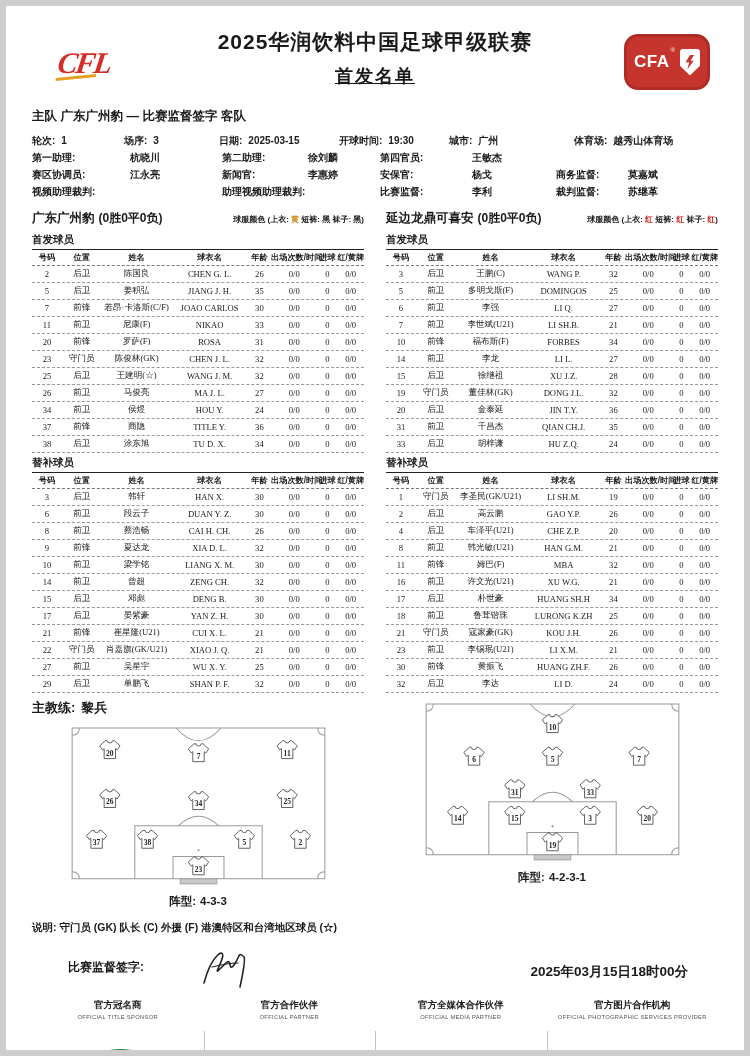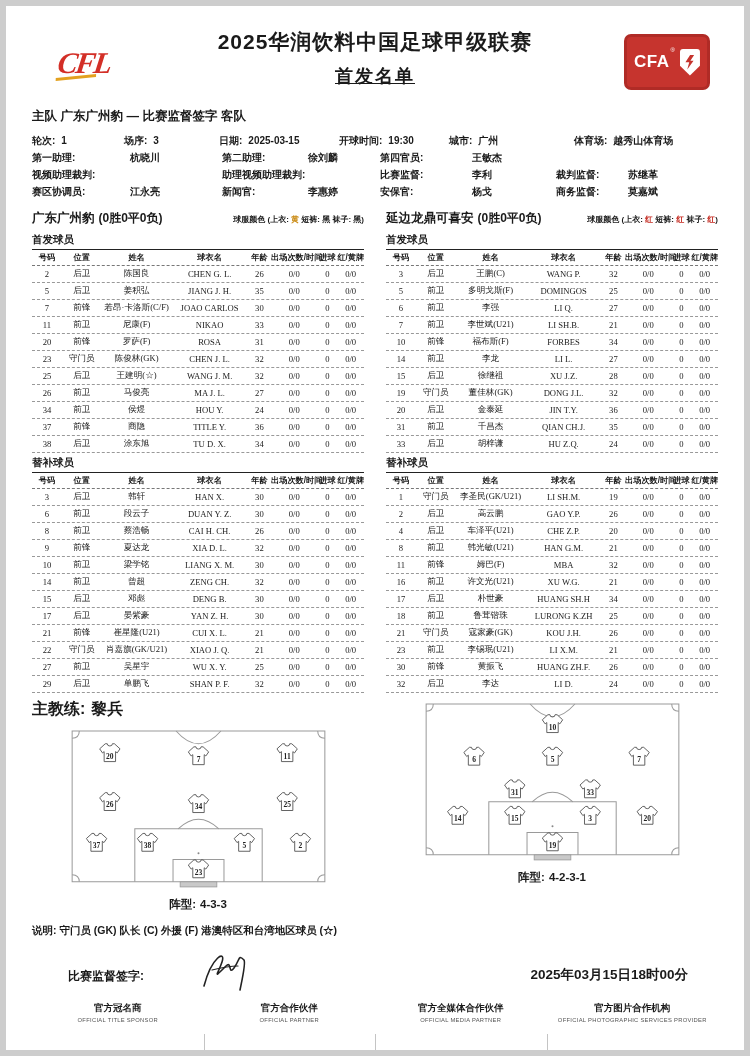--- a/index.html
+++ b/index.html
@@ -6,21 +6,21 @@
   body { background:#b9b9b9; font-family:"Liberation Sans", sans-serif; }
   .page { position:relative; width:750px; height:1056px; background:#cdcdcd; margin:0 auto; }
   .sheet { position:absolute; inset:6px; background:#ffffff; padding:14px 26px 0 26px; overflow:hidden; color:#1a1a1a; }
 
   
   .hdr { position:relative; height:84px; }
   .title { text-align:center; font-size:21px; font-weight:bold; letter-spacing:1px; padding-top:8px; }
   .subtitle { text-align:center; font-size:18px; font-weight:bold; margin-top:8px; letter-spacing:2px;text-decoration:underline; }
   .cfl { position:absolute; left:26px; top:26px; font-size:30px; font-weight:bold; font-style:italic; color:#d32f27; transform:skewX(-8deg); font-family:"Liberation Serif", serif; letter-spacing:-2px; }
   .cfl i { display:block; height:3px; width:40px; background:#e3a11f; margin-top:-4px; transform:rotate(-6deg); }
-  .cfa { position:absolute; right:8px; top:14px; width:86px; height:56px; background:#c6342e; border-radius:7px; border:3px solid #b02b26; display:flex; align-items:center; justify-content:center; gap:5px; }
+  .cfa { position:absolute; right:8px; top:14px; width:86px; height:56px; background:#c6342e; border-radius:14px; border:3px solid #b02b26; display:flex; align-items:center; justify-content:center; gap:5px; }
   .cfa .t { color:#fff; font-weight:bold; font-size:17px; letter-spacing:.5px; }
   .cfa .r { color:#fff; font-size:6px; align-self:flex-start; margin:10px 0 0 -4px; }
   .cfa .shield { width:20px; height:27px; background:#fff; border-radius:3px; clip-path:polygon(0 0,100% 0,100% 64%,50% 100%,0 64%); display:flex; align-items:center; justify-content:center; }
   .cfa .bolt { width:9px; height:15px; background:#c6342e; clip-path:polygon(55% 0,100% 0,55% 42%,90% 42%,20% 100%,42% 52%,0 52%); }
 
   
   .teamsline { font-size:12.5px; font-weight:bold; margin:4px 0 7px; }
   .info { font-size:10px; font-weight:600; }
   .irow { display:flex; line-height:17px; }
   .pr { display:flex; }
@@ -39,33 +39,33 @@
   .teams { display:grid; grid-template-columns:1fr 1fr; column-gap:22px; margin-top:10px; }
   .team-head { display:flex; align-items:baseline; margin-bottom:6px; white-space:nowrap; }
   .tname { font-size:12.5px; font-weight:bold; }
   .trecord { font-size:12px; font-weight:bold; margin-left:4px; }
   .kit { font-size:8px; font-weight:bold; margin-left:auto; }
   .sec-label { font-size:10.5px; font-weight:bold; margin:3px 0 2px; }
   .ptable { width:100%; font-family:"Liberation Serif", serif; }
   .trow { display:grid; grid-template-columns:9% 12% 21% 23% 7% 14% 6% 8%; align-items:center; text-align:center; border-bottom:1px dashed #999; padding:2px 0; min-height:13px; font-size:8.6px; }
   .trow.head { font-family:"Liberation Sans", sans-serif; font-weight:bold; font-size:8.2px; border-top:1.5px solid #222; border-bottom:1px dashed #777; white-space:nowrap; }
   .trow span { overflow:visible; }
-  .coach { font-size:16px; font-weight:bold; margin-top:6px; }
+  .coach { font-size:13px; font-weight:bold; margin-top:6px; }
   .coach .cv { margin-left:6px; }
 
   
   .pitch-wrap { display:flex; flex-direction:column; align-items:center; margin-top:10px; }
   .pitch-wrap svg { width:255px; height:161px; }
   .formation { font-size:11.5px; font-weight:bold; margin-top:6px; }
   .formation .fv { margin-left:4px; }
 
   
   .note { font-size:10.5px; font-weight:bold; margin-top:12px; }
   .signrow { position:relative; height:50px; margin-top:8px; }
-  .signlabel { position:absolute; left:36px; top:22px; font-size:12px; font-weight:bold; }
+  .signlabel { position:absolute; left:36px; top:16px; font-size:12px; font-weight:bold; }
   .sign { position:absolute; left:150px; top:0; }
   .dt { position:absolute; right:30px; top:20px; font-size:13.5px; font-weight:bold; }
   .sponsors { display:grid; grid-template-columns:1fr 1fr 1fr 1fr; margin-top:4px; }
   .sp { position:relative; text-align:center; padding-top:2px; }
   .sp .cn { font-size:9.5px; font-weight:bold; }
   .sp .en { font-size:5.8px; color:#555; letter-spacing:.3px; margin-top:2px; }
   .sp .logo { height:56px; display:flex; align-items:center; justify-content:center; gap:6px; margin-top:8px; }
   .sp + .sp .logo::before { content:""; position:absolute; left:0; top:34px; width:1px; height:36px; background:#c4c4c4; }
   .cestbon { display:inline-block; background:#1c8a3c; color:#fff; font-weight:bold; font-style:italic; font-size:17px; padding:7px 18px; border-radius:45% 55% 45% 55% / 60% 40% 60% 40%; transform:rotate(-4deg); letter-spacing:1px; font-family:"Liberation Serif", serif; }
 </style>
@@ -126,52 +126,52 @@
             <span class="lbl">第二助理:</span>
             <span class="val">徐刘麟</span>
           </span>
           <span class="pr">
             <span class="lbl">第四官员:</span>
             <span class="val">王敏杰</span>
           </span>
         </div>
         <div class="irow r4">
           <span class="pr">
+            <span class="lbl">赛区协调员:</span>
+            <span class="val">江永亮</span>
+          </span>
+          <span class="pr">
+            <span class="lbl">新闻官:</span>
+            <span class="val">李惠婷</span>
+          </span>
+          <span class="pr">
+            <span class="lbl">安保官:</span>
+            <span class="val">杨戈</span>
+          </span>
+          <span class="pr">
+            <span class="lbl">商务监督:</span>
+            <span class="val">莫嘉斌</span>
+          </span>
+        </div>
+        <div class="irow r4">
+          <span class="pr">
             <span class="lbl">视频助理裁判:</span>
             <span class="val"></span>
           </span>
           <span class="pr">
             <span class="lbl">助理视频助理裁判:</span>
             <span class="val"></span>
           </span>
           <span class="pr">
             <span class="lbl">比赛监督:</span>
             <span class="val">李利</span>
           </span>
           <span class="pr">
             <span class="lbl">裁判监督:</span>
             <span class="val">苏继革</span>
-          </span>
-        </div>
-        <div class="irow r4">
-          <span class="pr">
-            <span class="lbl">赛区协调员:</span>
-            <span class="val">江永亮</span>
-          </span>
-          <span class="pr">
-            <span class="lbl">新闻官:</span>
-            <span class="val">李惠婷</span>
-          </span>
-          <span class="pr">
-            <span class="lbl">安保官:</span>
-            <span class="val">杨戈</span>
-          </span>
-          <span class="pr">
-            <span class="lbl">商务监督:</span>
-            <span class="val">莫嘉斌</span>
           </span>
         </div>
       </div>
 
   <div class="teams" id="teams">
         <div class="team-col">
           <div class="team-head">
             <span class="tname">广东广州豹</span>
             <span class="trecord">(0胜0平0负)</span>
             <span class="kit"><span>球服颜色 (上衣: </span><span style="color: rgb(200, 134, 10);">黄</span><span> 短裤: </span><span style="color: rgb(17, 17, 17);">黑</span><span> 袜子: </span><span style="color: rgb(17, 17, 17);">黑</span><span>)</span></span>

